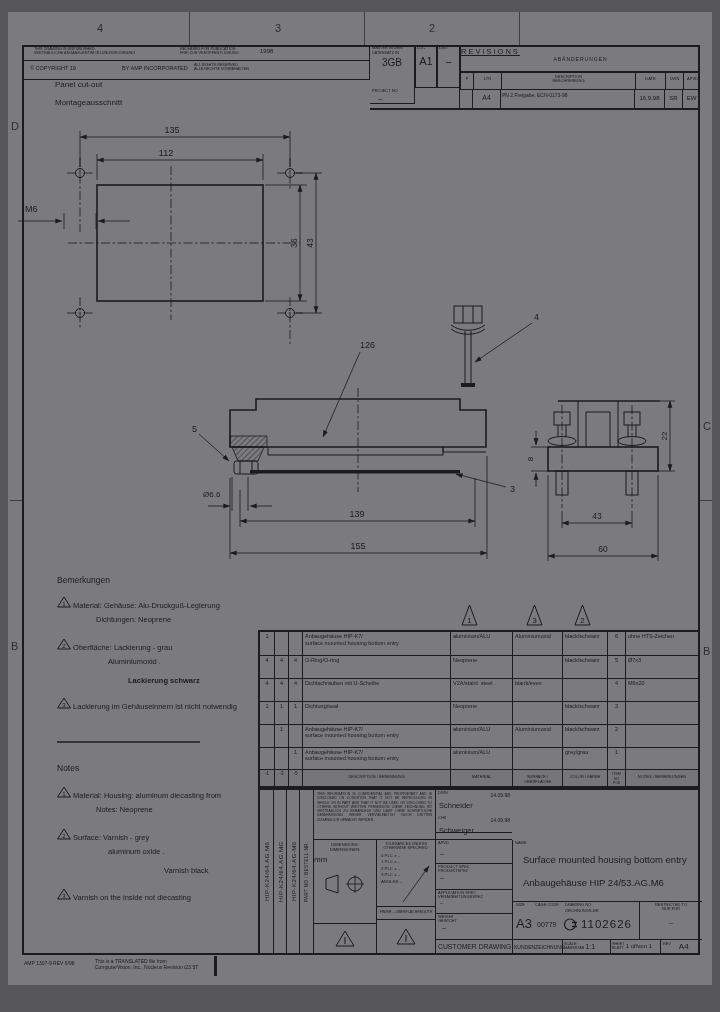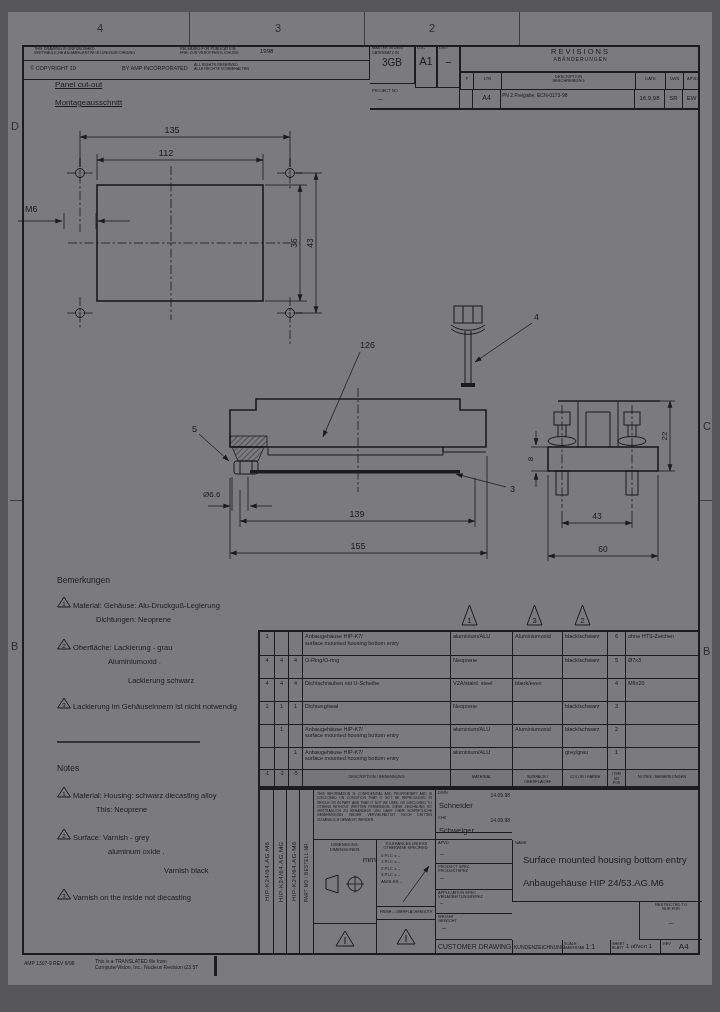--- a/index.html
+++ b/index.html
@@ -11,21 +11,21 @@
   #frame{left:22px;top:45px;width:678px;height:910px;border:2px solid var(--ink);}
   .zone{font-size:11px;color:#2e2e30;}
   .tick{background:#3f3f42;}
   svg text{fill:var(--ink);font-family:"Liberation Sans",sans-serif;}
   .ln{stroke:var(--ink);stroke-width:1;fill:none;}
   .ln2{stroke:var(--ink);stroke-width:1.6;fill:none;}
   .cl{stroke:var(--ink);stroke-width:0.8;fill:none;stroke-dasharray:9 2.5 2.5 2.5;}
   .dim{stroke:var(--ink);stroke-width:0.8;fill:none;}
   .cell{position:absolute;border:1px solid var(--ink);}
   .lbl{font-size:4px;line-height:1.1;}
-  .underl{text-decoration:underline;}
+  .underl{}
   .vtext{writing-mode:vertical-rl;transform:rotate(180deg);font-size:6.2px;letter-spacing:.4px;
          height:100%;width:100%;display:flex;align-items:center;justify-content:center;}
   .bomrow{display:grid;grid-template-columns:14px 14px 14px 148px 62px 50px 45px 18px 1fr;
           border-top:1px solid var(--ink);}
   .bomrow:first-child{border-top:none;}
   .bomcell{border-left:1px solid var(--ink);padding:1px 2px;font-size:5.5px;line-height:1.2;overflow:hidden;}
   .bomcell:first-child{border-left:none;}
   .qty{text-align:center;padding:1px 0;}
   .note-line{position:absolute;font-size:7.5px;white-space:nowrap;}
   .tri{display:inline-block;}
@@ -68,39 +68,39 @@
     <span class="abs" style="left:8px;top:4px;font-size:5.5px;">© COPYRIGHT 19</span>
     <span class="abs" style="left:100px;top:4px;font-size:5.5px;">BY AMP INCORPORATED</span>
     <span class="abs tinylabel" style="left:172px;top:2px;">
       <div>ALL RIGHTS RESERVED</div>
       <div>ALLE RECHTE VORBEHALTEN</div>
     </span>
   </div>
 </div>
 
 <div class="abs" style="left:370px;top:45px;width:330px;height:65px;border-bottom:2px solid var(--ink);">
-  <div class="cell" style="left:0;top:0;width:45px;height:39px;border-left:none;border-top:none;">
+  <div class="cell" style="left:0;top:0;width:45px;height:59px;border-left:none;border-top:none;">
     <div class="tinylabel" style="padding:1px 2px;">MASTER IN DWG</div>
     <div class="tinylabel" style="padding:0 2px;">DATENSATZ IN</div>
     <div style="font-size:10px;text-align:center;margin-top:2px;">3GB</div>
   </div>
   <div class="cell" style="left:45px;top:0;width:22px;height:43px;border-top:none;">
     <div class="lbl" style="padding:1px;">LOC</div>
     <div style="font-size:11px;text-align:center;margin-top:4px;">A1</div>
   </div>
   <div class="cell" style="left:67px;top:0;width:23px;height:43px;border-top:none;">
     <div class="lbl" style="padding:1px;">DIST</div>
     <div style="font-size:10px;text-align:center;margin-top:5px;">–</div>
   </div>
   <div class="cell" style="left:0;top:43px;width:90px;height:22px;border-left:none;border-top:none;border-bottom:none;">
     <div class="lbl" style="padding:1px 2px;">PROJECT NO</div>
     <div style="font-size:8px;padding-left:8px;">–</div>
   </div>
   <div class="cell" style="left:90px;top:0;width:240px;height:27px;border-top:none;border-right:none;">
-    <div style="font-size:7.5px;text-align:center;margin-top:2px;letter-spacing:2px;">REVISIONS</div>
+    <div style="font-size:7.5px;text-align:left;margin-top:2px;letter-spacing:2px;text-decoration:underline;">REVISIONS</div>
     <div style="font-size:5px;text-align:center;letter-spacing:1px;">ABÄNDERUNGEN</div>
   </div>
   <div class="abs" style="left:90px;top:27px;width:240px;height:18px;border:1px solid var(--ink);border-right:none;display:grid;grid-template-columns:13px 28px 134px 30px 18px 17px;">
     <div class="lbl" style="border-right:1px solid var(--ink);text-align:center;padding-top:4px;">P</div>
     <div class="lbl" style="border-right:1px solid var(--ink);text-align:center;padding-top:4px;">LTR</div>
     <div class="lbl" style="border-right:1px solid var(--ink);text-align:center;padding-top:2px;">
       <div>DESCRIPTION</div>
       <div>BESCHREIBUNG</div>
     </div>
     <div class="lbl" style="border-right:1px solid var(--ink);text-align:center;padding-top:4px;">DATE</div>
@@ -321,40 +321,40 @@
   </div>
   <div class="note-line" style="left:96px;top:615px;">Dichtungen: Neoprene</div>
   <div class="note-line" style="left:57px;top:638px;">
     <svg width="14" height="12" class="tri">
         <polygon points="7,1 13.4,11 0.6,11" fill="none" stroke="#1c1c1e"></polygon>
         <text x="7" y="10" font-size="6" text-anchor="middle">2</text>
       </svg>
     <span>Oberfläche: Lackierung - grau</span>
   </div>
   <div class="note-line" style="left:108px;top:657px;">Aluminiumoxid .</div>
-  <div class="note-line" style="left:128px;top:676px;">Lackierung schwarz</div>
+  <div class="note-line" style="left:128px;top:676px;font-weight:bold;">Lackierung schwarz</div>
   <div class="note-line" style="left:57px;top:697px;">
     <svg width="14" height="12" class="tri">
         <polygon points="7,1 13.4,11 0.6,11" fill="none" stroke="#1c1c1e"></polygon>
         <text x="7" y="10" font-size="6" text-anchor="middle">3</text>
       </svg>
     <span>Lackierung im Gehäuseinnern ist nicht notwendig</span>
   </div>
 </div>
 
 <div>
   <div class="note-line" style="left:57px;top:763px;font-size:8.5px;">Notes</div>
   <div class="note-line" style="left:57px;top:786px;">
     <svg width="14" height="12" class="tri">
         <polygon points="7,1 13.4,11 0.6,11" fill="none" stroke="#1c1c1e"></polygon>
         <text x="7" y="10" font-size="6" text-anchor="middle">1</text>
       </svg>
-    <span>Material: Housing: schwarz diecasting alloy</span>
-  </div>
-  <div class="note-line" style="left:96px;top:805px;">This: Neoprene</div>
+    <span>Material: Housing: aluminum diecasting from</span>
+  </div>
+  <div class="note-line" style="left:96px;top:805px;">Notes: Neoprene</div>
   <div class="note-line" style="left:57px;top:828px;">
     <svg width="14" height="12" class="tri">
         <polygon points="7,1 13.4,11 0.6,11" fill="none" stroke="#1c1c1e"></polygon>
         <text x="7" y="10" font-size="6" text-anchor="middle">2</text>
       </svg>
     <span>Surface: Varnish - grey</span>
   </div>
   <div class="note-line" style="left:108px;top:847px;">aluminum oxide .</div>
   <div class="note-line" style="left:128px;top:866px;margin-left:36px;">Varnish black</div>
   <div class="note-line" style="left:57px;top:888px;">
@@ -498,21 +498,21 @@
     <div style="flex:1;">
         <div class="vtext" style="font-size:4.5px;">PART NO / BESTELL-NR.</div>
       </div>
   </div>
 
   <div class="abs legal" style="left:54px;top:0;width:121px;height:50px;border-bottom:1px solid var(--ink);">THIS INFORMATION IS CONFIDENTIAL AND PROPRIETARY AND IS DISCLOSED ON CONDITION THAT IT NOT BE REPRODUCED IN WHOLE OR IN PART AND THAT IT NOT BE USED OR DISCLOSED TO OTHERS WITHOUT WRITTEN PERMISSION. DIESE ZEICHNUNG IST VERTRAULICH ZU BEHANDELN UND DARF OHNE SCHRIFTLICHE GENEHMIGUNG WEDER VERVIELFÄLTIGT NOCH DRITTEN ZUGÄNGLICH GEMACHT WERDEN.</div>
 
   <div class="abs" style="left:54px;top:50px;width:63px;height:84px;border-bottom:1px solid var(--ink);border-right:1px solid var(--ink);">
     <div style="font-size:4.2px;text-align:center;padding-top:2px;">DIMENSIONS:</div>
     <div style="font-size:4.2px;text-align:center;">DIMENSIONEN:</div>
-    <div style="font-size:8px;text-align:right;margin-top:3px;">mm</div>
+    <div style="font-size:8px;text-align:left;margin-top:3px;">mm</div>
     <svg width="46" height="20" style="display:block;margin:10px auto 0;">
       <line x1="4" y1="5" x2="16" y2="1" class="ln"></line>
         <line x1="4" y1="15" x2="16" y2="19" class="ln"></line>
       <line x1="4" y1="5" x2="4" y2="15" class="ln"></line>
         <line x1="16" y1="1" x2="16" y2="19" class="ln"></line>
       <circle cx="33" cy="10" r="7" class="ln"></circle>
       <line x1="24" y1="10" x2="42" y2="10" class="dim"></line>
         <line x1="33" y1="1" x2="33" y2="19" class="dim"></line>
     </svg>
   </div>
@@ -579,20 +579,34 @@
     <div style="font-size:7px;padding-left:6px;">–</div>
   </div>
 
 
   <div class="abs" style="left:252px;top:50px;width:190px;height:62px;border-left:1px solid var(--ink);border-bottom:1px solid var(--ink);">
     <div class="lbl abs" style="left:2px;top:1px;">NAME</div>
     <div class="abs" style="left:10px;top:14px;font-size:9.5px;">Surface mounted housing bottom entry</div>
     <div class="abs" style="left:10px;top:37px;font-size:9.5px;">Anbaugehäuse HIP 24/53.AG.M6</div>
   </div>
 
+  <div class="abs" style="left:252px;top:112px;width:127px;height:38px;border-left:1px solid var(--ink);border-bottom:1px solid var(--ink);">
+    <span class="lbl abs" style="left:3px;top:1px;">SIZE</span>
+    <span class="lbl abs" style="left:22px;top:1px;">CAGE CODE</span>
+    <span class="lbl abs" style="left:52px;top:1px;">DRAWING NO</span>
+    <span class="lbl abs" style="left:52px;top:7px;">ZEICHNUNGS-NR</span>
+    <span class="abs" style="left:3px;top:14px;font-size:13px;">A3</span>
+    <span class="abs" style="left:24px;top:19px;font-size:7px;">00779</span>
+    <svg class="abs" style="left:50px;top:15px;" width="15" height="15">
+      <circle cx="7" cy="7.5" r="5.5" fill="none" stroke="#1c1c1e" stroke-width="1.2"></circle>
+      <line x1="9" y1="5.5" x2="14" y2="5.5" stroke="#1c1c1e" stroke-width="1.4"></line>
+      <line x1="9" y1="9.5" x2="14" y2="9.5" stroke="#1c1c1e" stroke-width="1.4"></line>
+    </svg>
+    <span class="abs" style="left:68px;top:16px;font-size:11.5px;letter-spacing:1px;">1102626</span>
+  </div>
 
   <div class="abs" style="left:379px;top:112px;width:63px;height:38px;border-left:1px solid var(--ink);border-bottom:1px solid var(--ink);">
     <div class="lbl" style="text-align:center;padding-top:1px;">RESTRICTED TO</div>
     <div class="lbl" style="text-align:center;">NUR FÜR</div>
     <div style="font-size:8px;text-align:center;margin-top:6px;">–</div>
   </div>
 
   <div class="abs" style="left:175px;top:150px;width:267px;height:13px;border-left:1px solid var(--ink);display:flex;">
     <div style="width:77px;font-size:6.8px;padding:3px 0 0 2px;white-space:nowrap;border-right:1px solid var(--ink);">CUSTOMER DRAWING</div>
     <div style="width:50px;font-size:5px;padding:4px 0 0 1px;border-right:1px solid var(--ink);">KUNDENZEICHNUNG</div>

